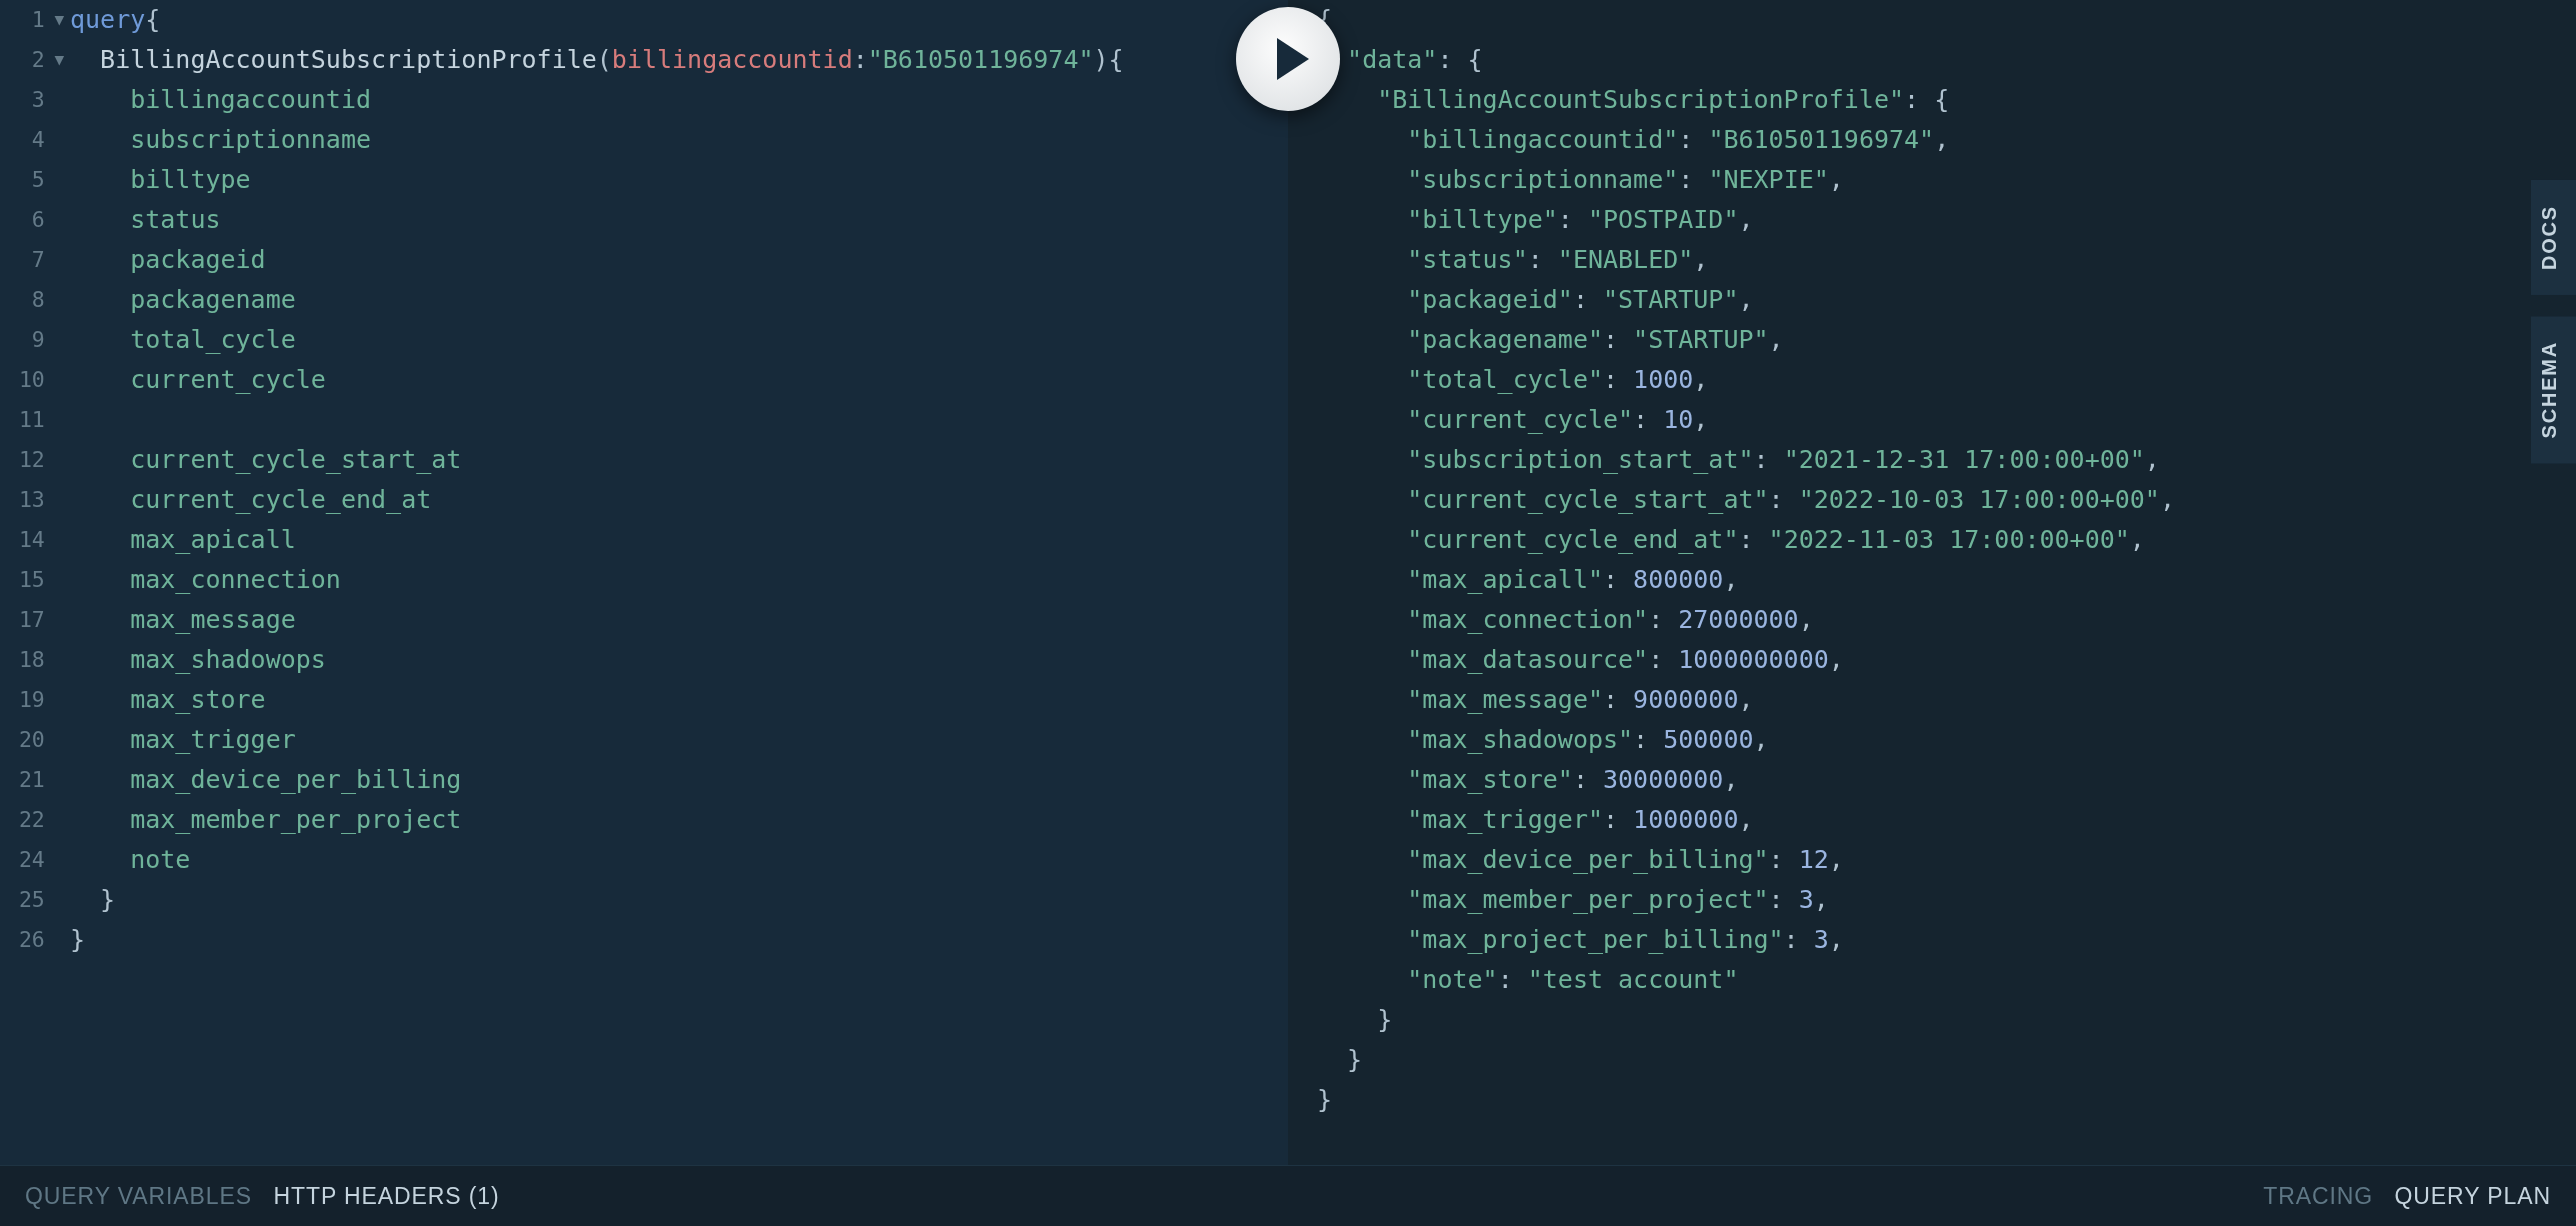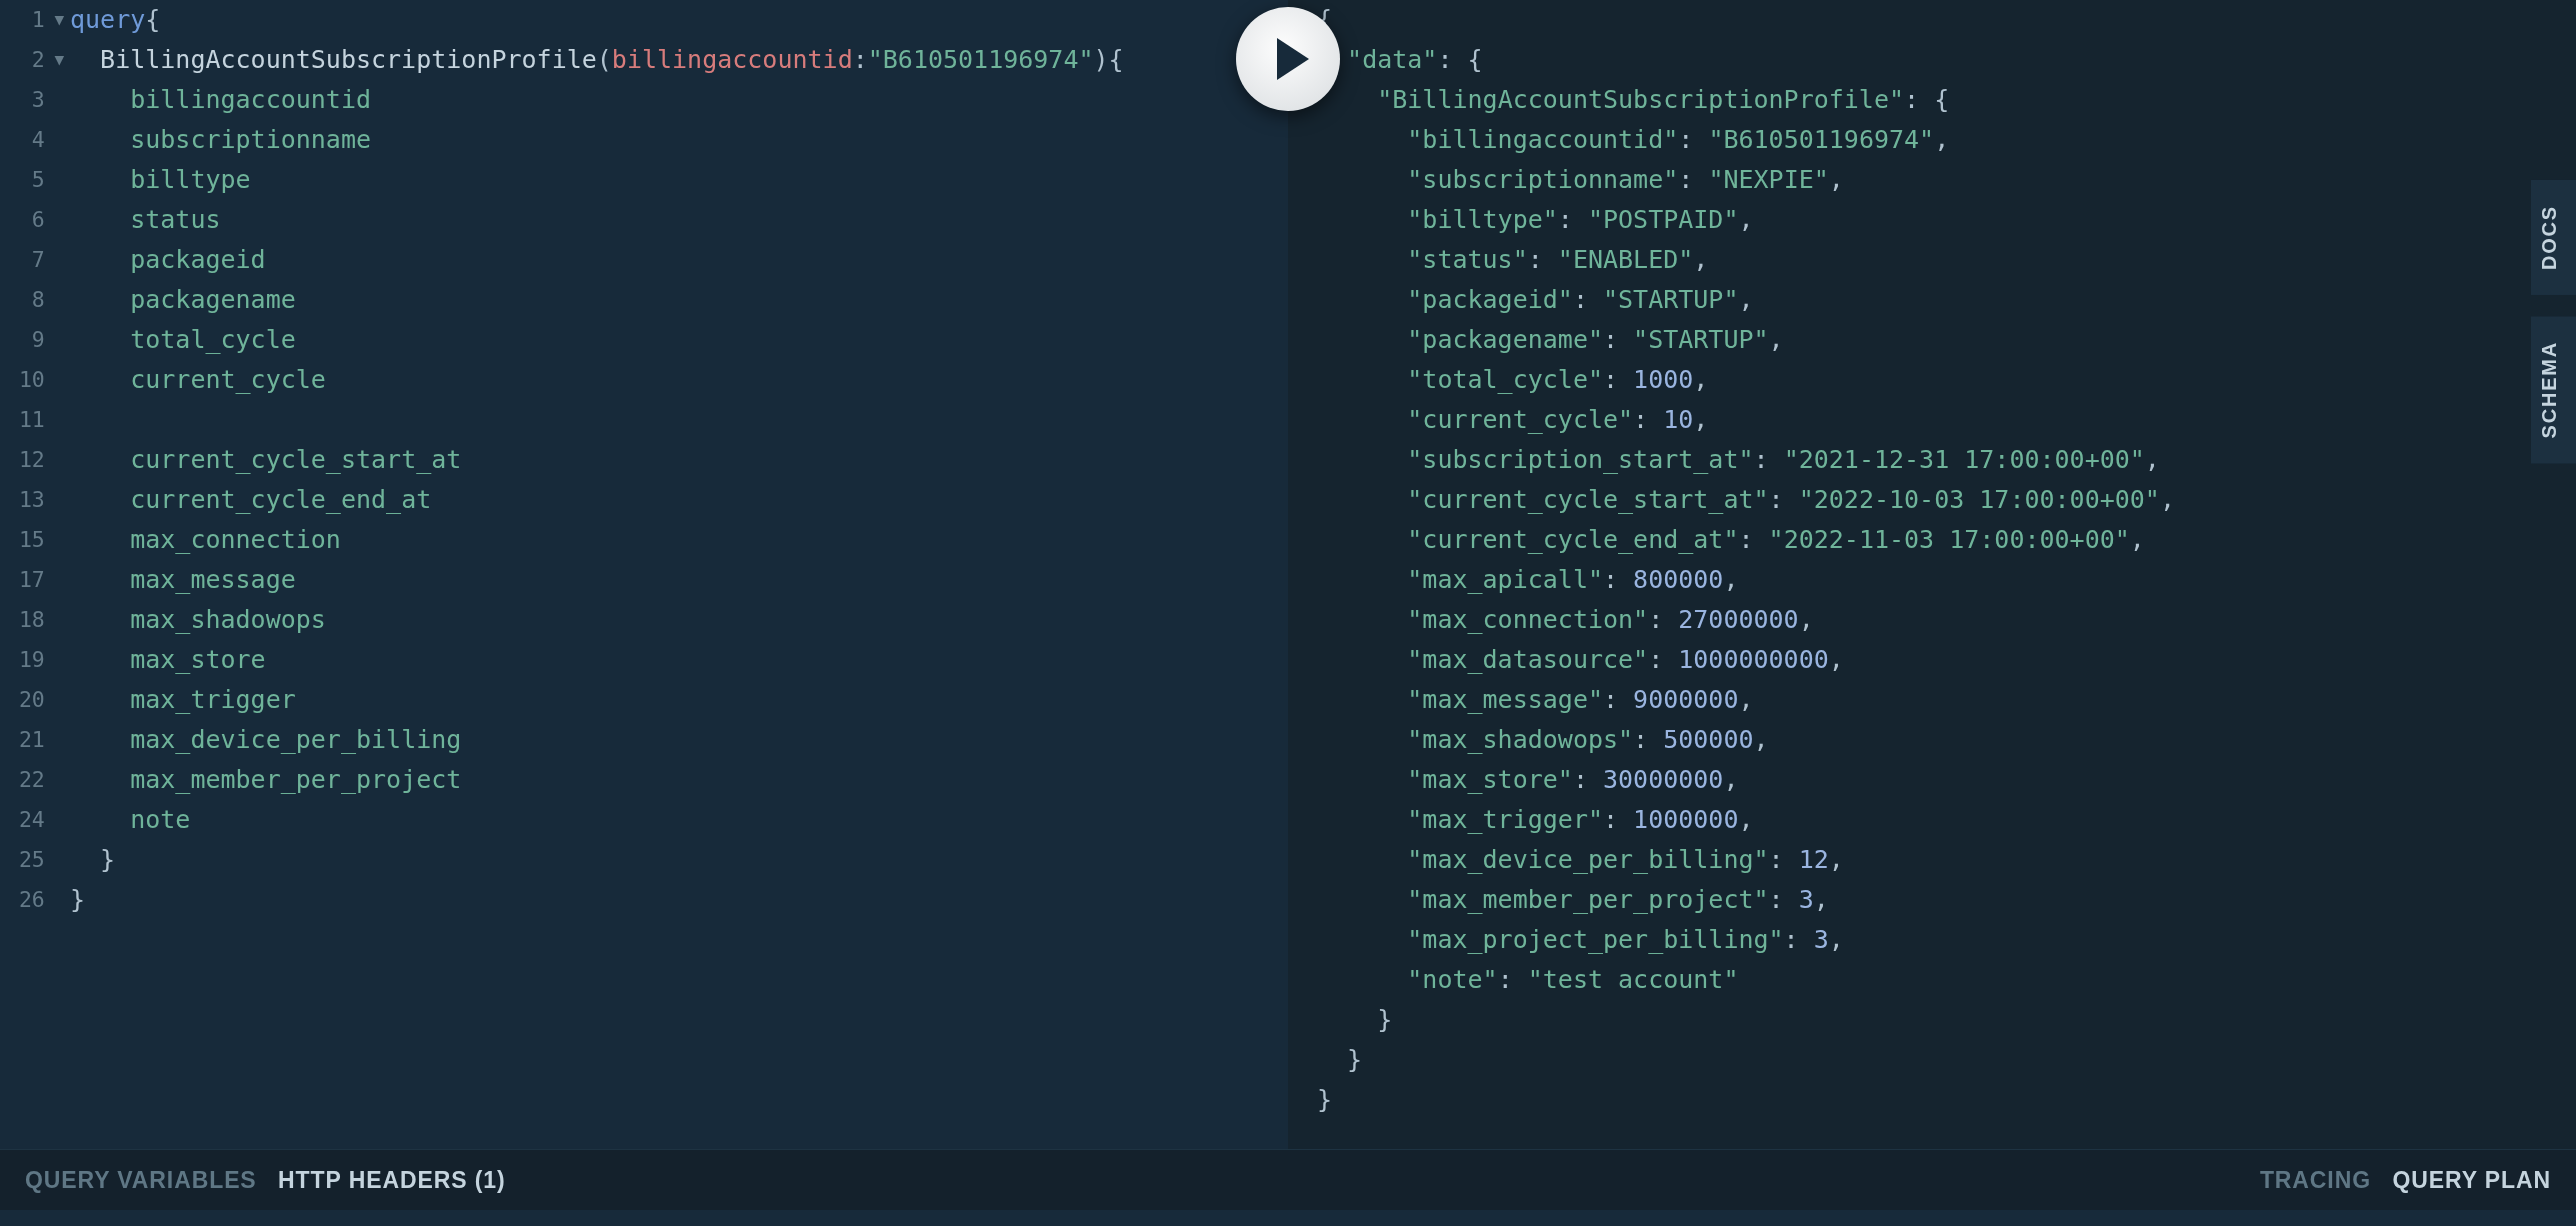--- a/index.html
+++ b/index.html
@@ -100,34 +100,33 @@
     align-items: center;
     height: 40px;
     line-height: 40px;
   }
   .right-content {
     white-space: pre;
   }
 
   .footer {
     position: absolute;
-    bottom: 16px;
+    bottom: 0;
     left: 0;
     right: 0;
     height: 61px;
     background: #14212c;
     border-top: 0.9px solid #1e3342;
     display: flex;
     align-items: center;
     justify-content: space-between;
     padding: 0 25px;
     font-family: -apple-system, 'Segoe UI', sans-serif;
     font-size: 23px;
     letter-spacing: 0.9px;
-    font-weight: bold;
   }
   .footer-left { display: flex; gap: 21.5px; }
   .footer-right { display: flex; gap: 21.5px; }
   .tab-inactive { color: #5f7785; }
   .tab-active { color: #c5d4de; text-align: center; }
 
   .side-tabs {
     position: absolute;
     right: 0;
     top: 180px;
@@ -216,20 +215,25 @@
       <span class="gutter">12</span>
       <span class="fold-caret"></span>
       <span class="code-content">    <span class="tok-prop">current_cycle_start_at</span></span>
     </div>
         <div class="code-row">
       <span class="gutter">13</span>
       <span class="fold-caret"></span>
       <span class="code-content">    <span class="tok-prop">current_cycle_end_at</span></span>
     </div>
         <div class="code-row">
+      <span class="gutter">14</span>
+      <span class="fold-caret"></span>
+      <span class="code-content">    <span class="tok-prop">max_apicall</span></span>
+    </div>
+        <div class="code-row">
       <span class="gutter">15</span>
       <span class="fold-caret"></span>
       <span class="code-content">    <span class="tok-prop">max_connection</span></span>
     </div>
         <div class="code-row">
       <span class="gutter">17</span>
       <span class="fold-caret"></span>
       <span class="code-content">    <span class="tok-prop">max_message</span></span>
     </div>
         <div class="code-row">

